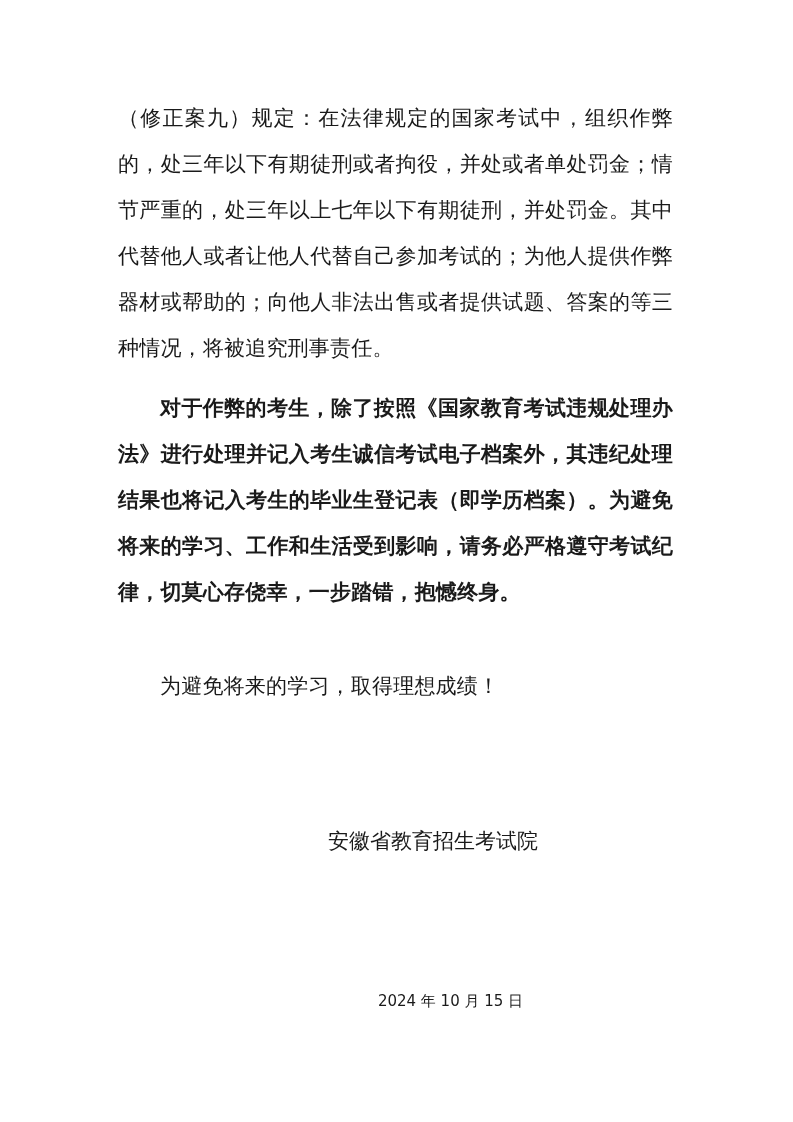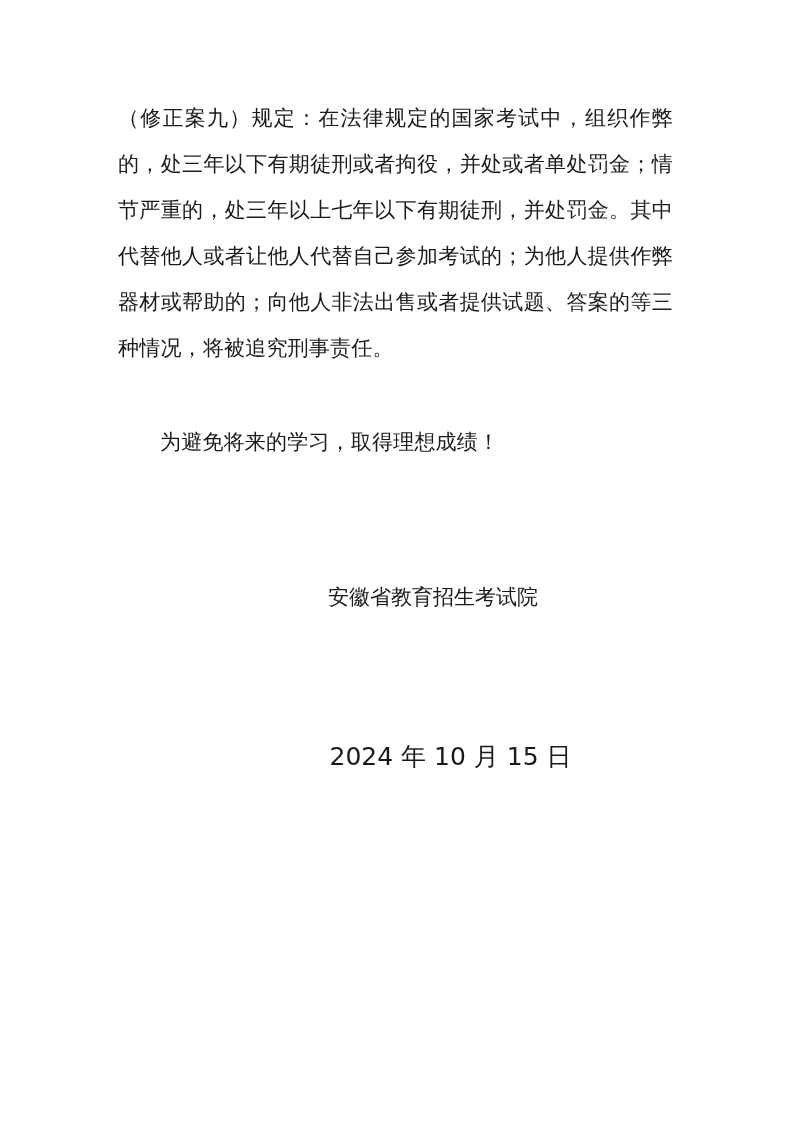--- a/index.html
+++ b/index.html
@@ -43,34 +43,35 @@
   .signature {
     margin: 112px 0 0 0;
     font-size: 21px;
     line-height: 40px;
     text-align: center;
     padding-left: 75px;
     font-family: Liberation Serif, serif;
   }
   .date-line {
     margin: 120px 0 0 0;
-    font-size: 25px;
+    font-size: 15px;
     line-height: 40px;
     text-align: center;
     padding-left: 110px;
     font-family: "DejaVu Sans", "Liberation Sans", sans-serif;
   }
 </style>
 </head>
 <body>
 
 <div class="page">
 
   <p class="body-text para-normal">（修正案九）规定：在法律规定的国家考试中，组织作弊的，处三年以下有期徒刑或者拘役，并处或者单处罚金；情节严重的，处三年以上七年以下有期徒刑，并处罚金。其中代替他人或者让他人代替自己参加考试的；为他人提供作弊器材或帮助的；向他人非法出售或者提供试题、答案的等三种情况，将被追究刑事责任。</p>
 
+  <p class="body-text para-bold">对于作弊的考生，除了按照《国家教育考试违规处理办法》进行处理并记入考生诚信考试电子档案外，其违纪处理结果也将记入考生的毕业生登记表（即学历档案）。为避免将来的学习、工作和生活受到影响，请务必严格遵守考试纪律，切莫心存侥幸，一步踏错，抱憾终身。</p>
 
   <p class="body-text para-wish">为避免将来的学习，取得理想成绩！</p>
 
   <p class="signature">安徽省教育招生考试院</p>
 
   <p class="date-line">2024 年 10 月 15 日</p>
 
 </div>
 
 </body></html>

